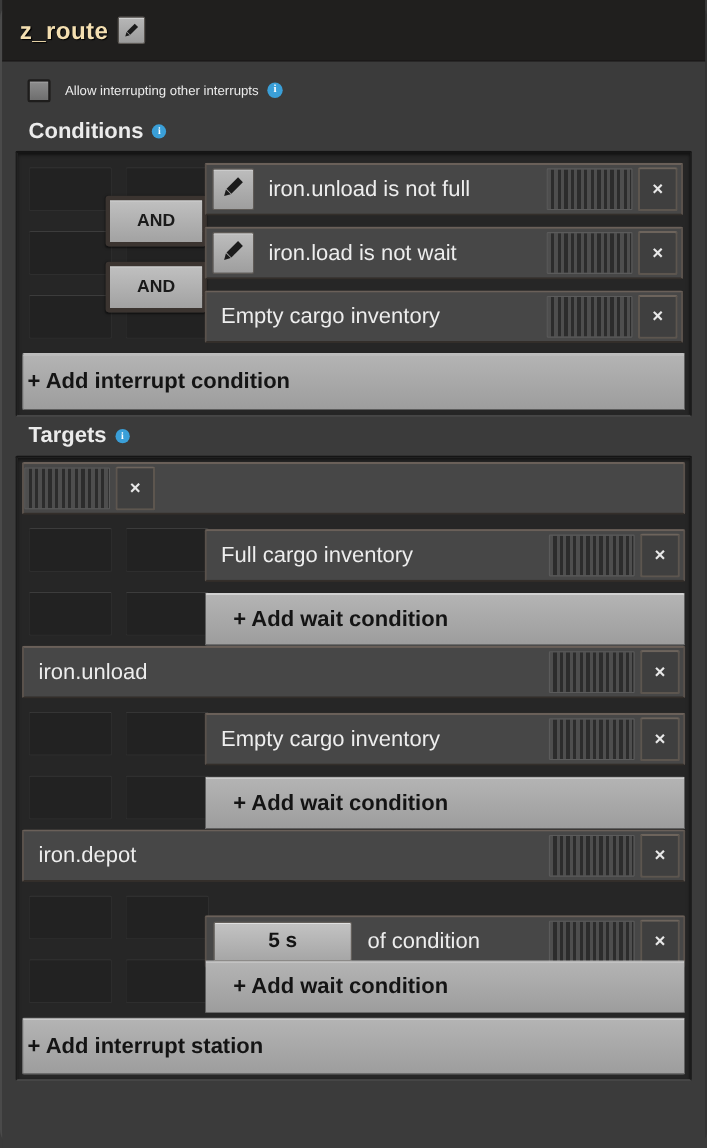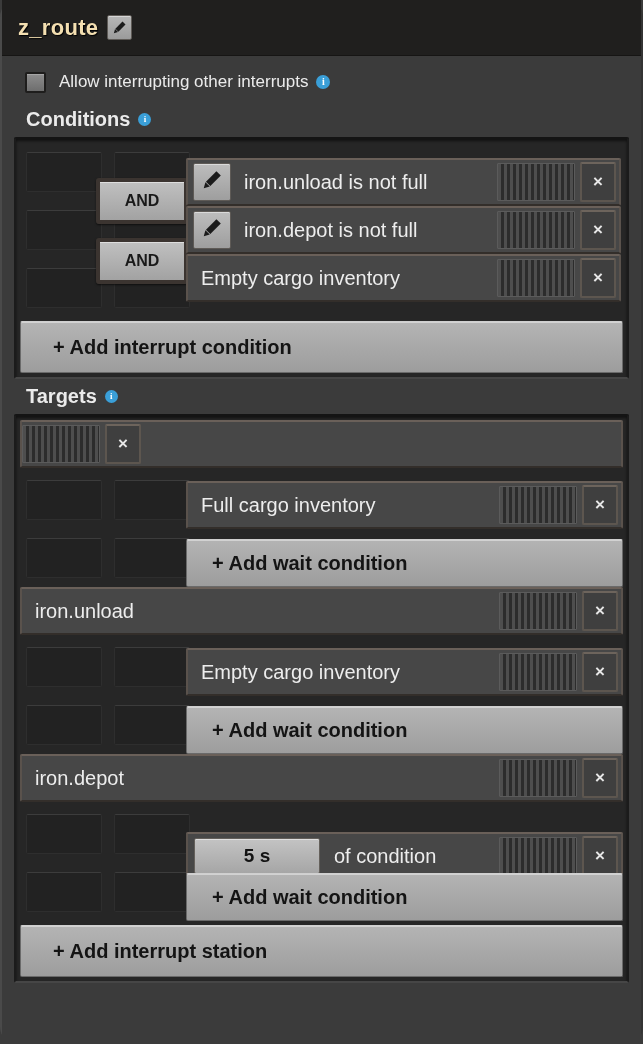--- a/index.html
+++ b/index.html
@@ -72,21 +72,21 @@
   .checkbox {
     width: 21px; height: 21px;
     background: linear-gradient(#8d8d8d, #6e6e6e);
     border: 2px solid #1e1d1c;
     border-radius: 2px;
     box-shadow: inset 0 1px 1px rgba(255,255,255,.25);
     margin-left: 11px;
   }
   .checkrow .lbl {
     color: #ebebeb;
-    font-size: 17px;
+    font-size: 12px;
     margin-left: 13px;
     text-align: right;
   }
 
   
   .section-head {
     color: #ebebeb;
     font-size: 20px;
     font-weight: bold;
     display: flex;
@@ -263,21 +263,21 @@
     height: 52px;
     background: linear-gradient(#b4b4b4, #9d9d9d);
     border: 1px solid #6a6a6a;
     border-top-color: #cfcfcf;
     border-radius: 2px;
     color: #141414;
     font-size: 20px;
     font-weight: bold;
     display: flex;
     align-items: center;
-    padding-left: 32px;
+    padding-left: 4px;
     box-shadow: inset 0 1px 0 #d2d2d2;
   }
   .add-btn.small {
     height: 48px;
     padding-left: 25px;
   }
   .add-footer { margin-top: 4px; }
 
   
   .target-block { }
@@ -347,21 +347,21 @@
         </div>
 
         <div class="overlay" style="left:76px; top:29px; height:58px;">
           <div class="and-btn">AND</div>
         </div>
         <div class="overlay" style="left:76px; top:89px; height:58px;">
           <div class="and-btn">AND</div>
         </div>
 
         <div class="overlay" style="left:166px; right:2px; top:0; bottom:0;">
-          <div class="cond-stack" style="width:100%; ">
+          <div class="cond-stack" style="width:100%; gap:10px;">
 
             <div class="bar">
               <div class="bar-icon">
                 <span>
                   <svg width="22" height="22" viewBox="0 0 16 16">
                     <path d="M11.2 1.6l3.2 3.2-7.6 7.6-3.2-3.2z" fill="#1b1b1b"></path>
                     <path d="M3.2 9.6l3.2 3.2-4.4 1.2z" fill="#1b1b1b"></path>
                   </svg>
                 </span>
               </div>
@@ -372,21 +372,21 @@
 
             <div class="bar">
               <div class="bar-icon">
                 <span>
                   <svg width="22" height="22" viewBox="0 0 16 16">
                     <path d="M11.2 1.6l3.2 3.2-7.6 7.6-3.2-3.2z" fill="#1b1b1b"></path>
                     <path d="M3.2 9.6l3.2 3.2-4.4 1.2z" fill="#1b1b1b"></path>
                   </svg>
                 </span>
               </div>
-              <div class="bar-text">iron.depot is not full</div>
+              <div class="bar-text">iron.load is not wait</div>
               <div class="grip"></div>
               <div class="close-btn">×</div>
             </div>
 
             <div class="bar">
               <div class="bar-text">Empty cargo inventory</div>
               <div class="grip"></div>
               <div class="close-btn">×</div>
             </div>
 

